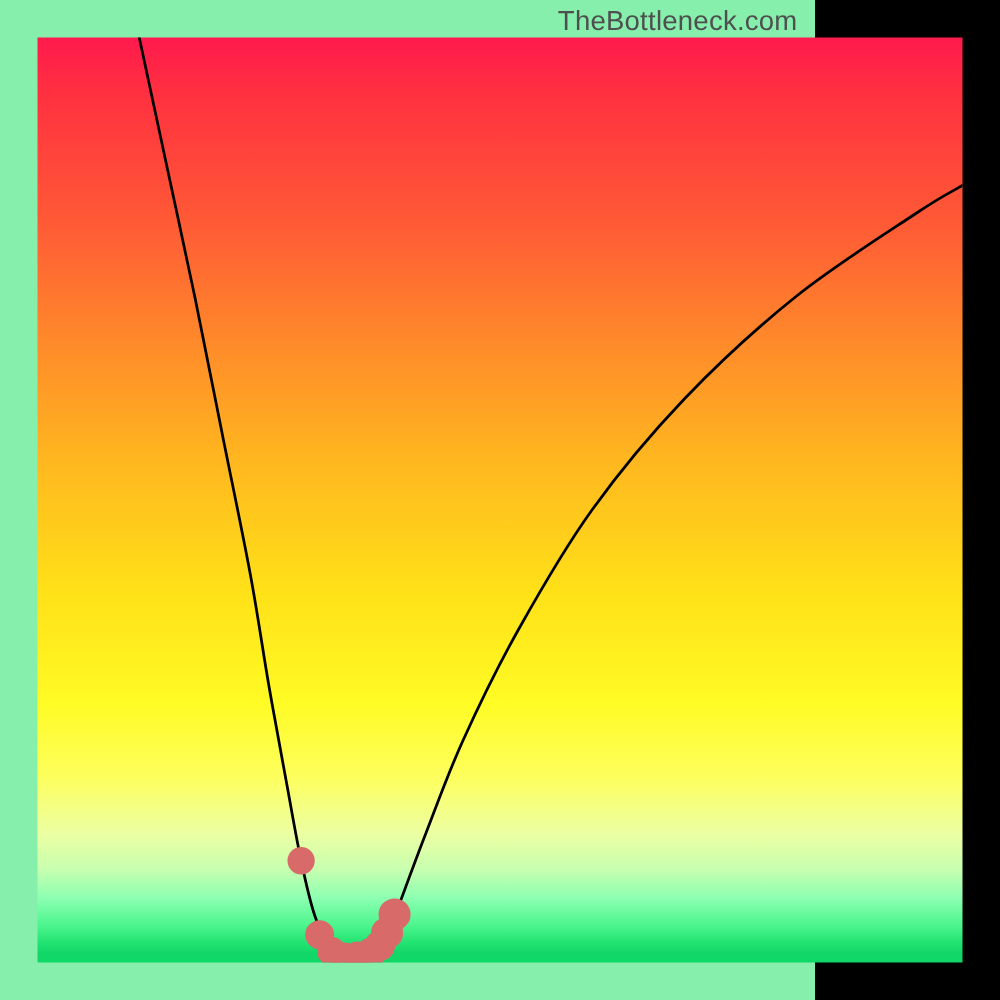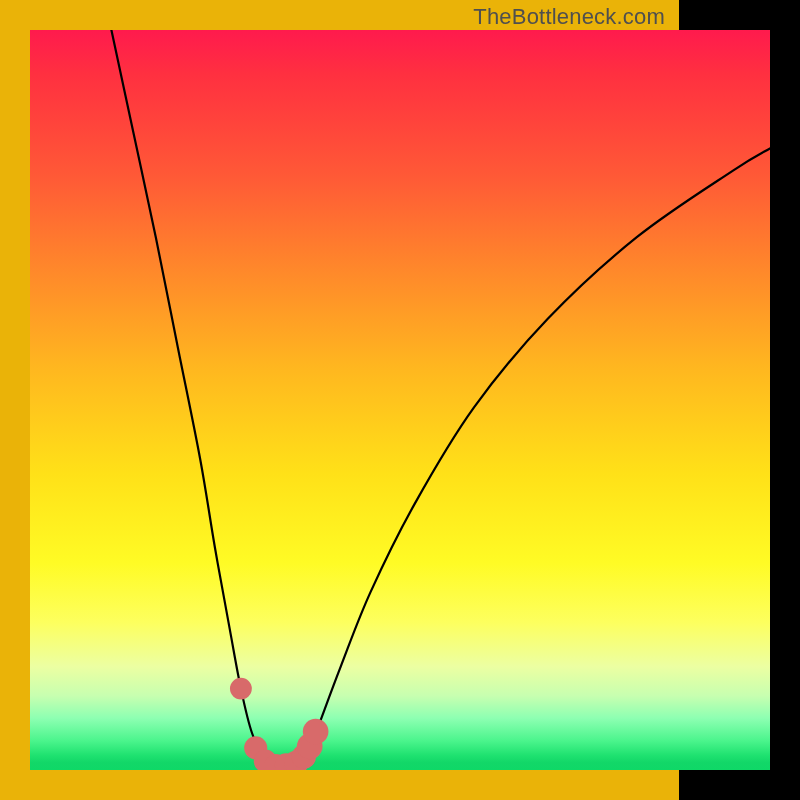--- a/index.html
+++ b/index.html
@@ -8,22 +8,21 @@
     width: 800px;
     height: 800px;
     background: #000;
     overflow: hidden;
     font-family: Arial, Helvetica, sans-serif;
   }
   .outer {
     position: relative;
     width: 652px;
     height: 800px;
-    background: #eab308;
-    padding-left: 27px;
+    background: #86efac;
   }
   .watermark {
     position: absolute;
     top: 4px;
     right: 14px;
     color: #4f4f4f;
     font-size: 22px;
     letter-spacing: 0.2px;
     z-index: 5;
     font-weight: 400;

